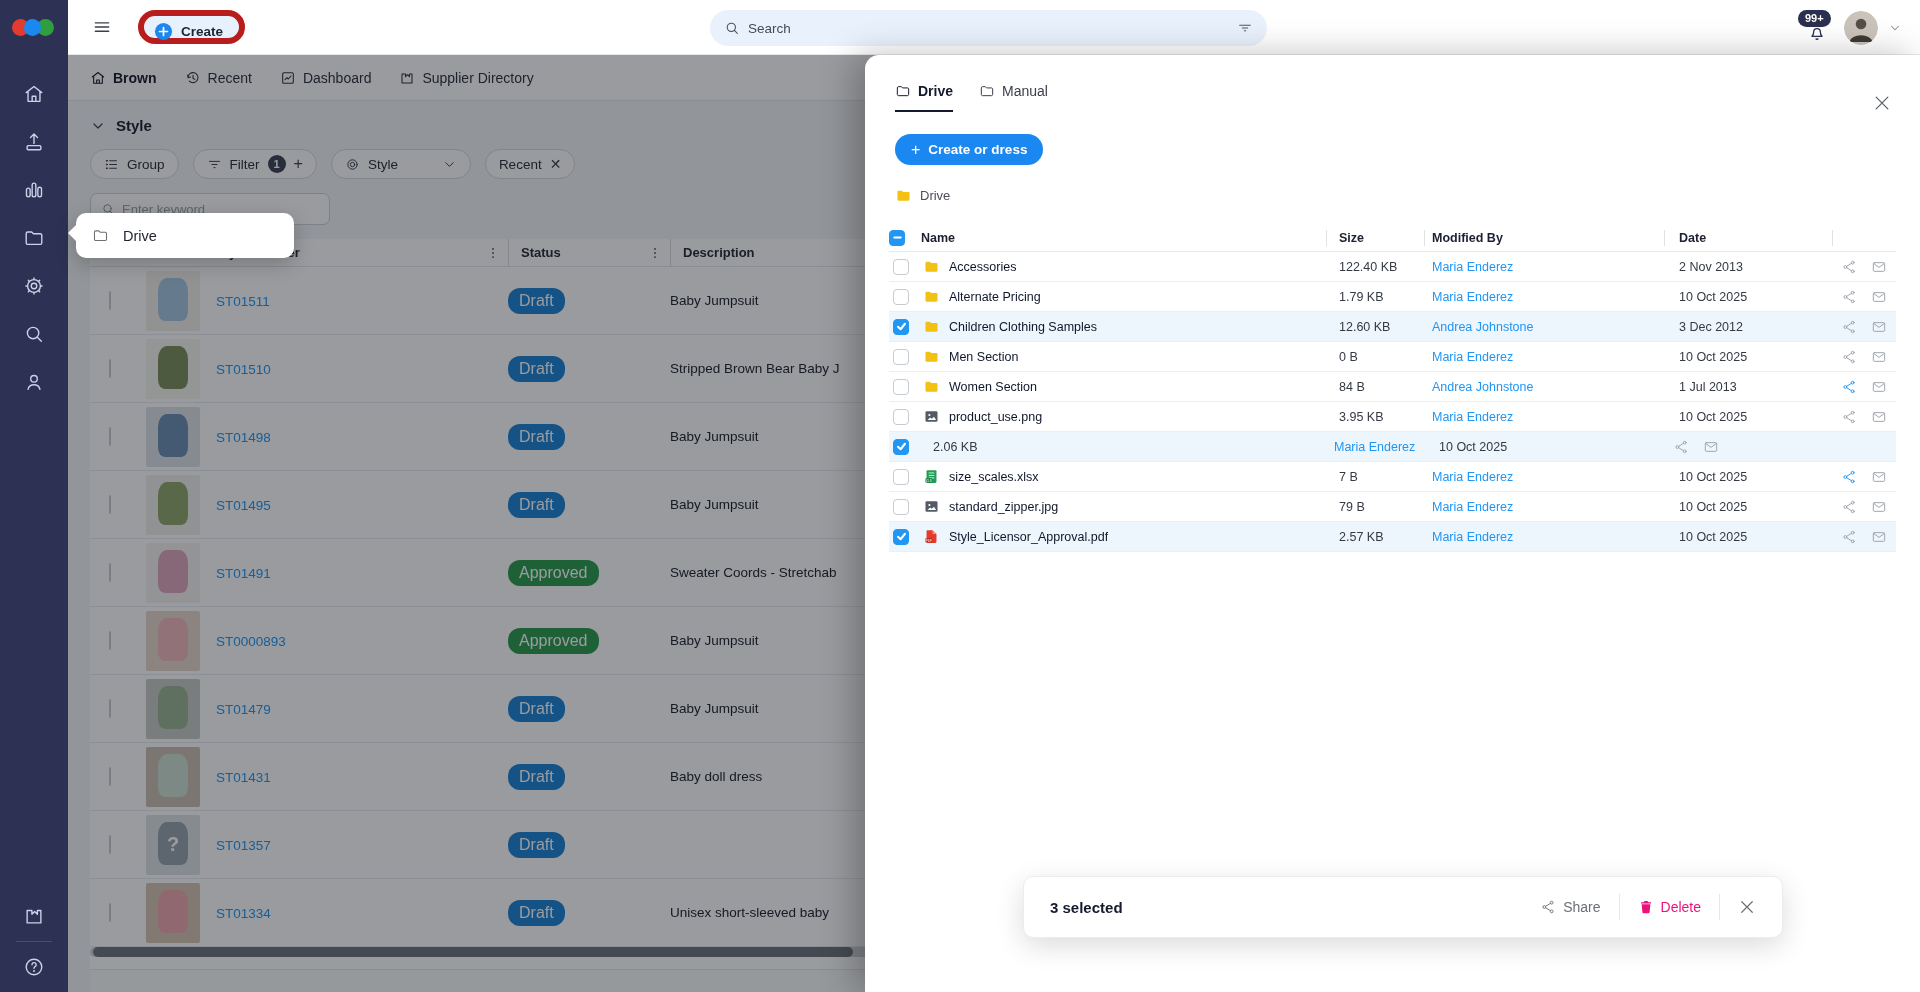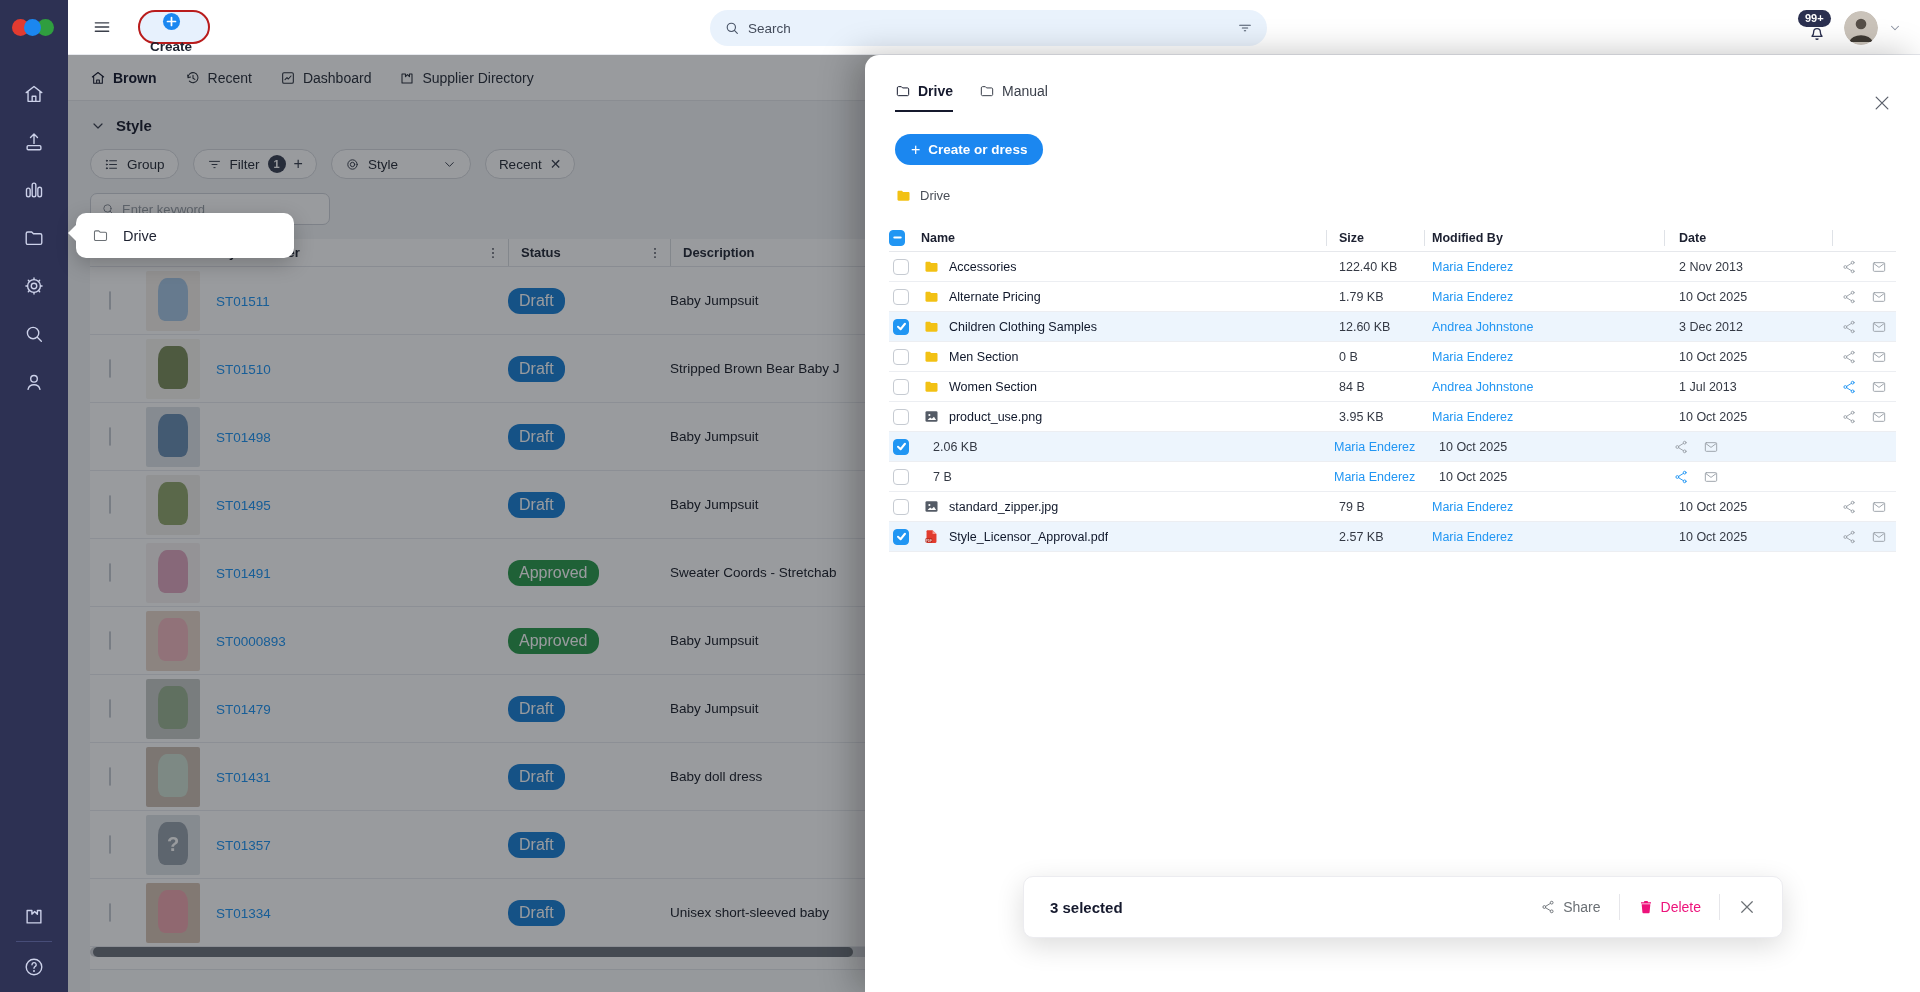--- a/index.html
+++ b/index.html
@@ -17,21 +17,21 @@
   .side-icons { display:flex; flex-direction:column; align-items:center; gap:26px; margin-top:28px; }
   .side-ic { width:22px; height:22px; color:#cdd2ea; cursor:pointer; }
   .side-ic svg { width:22px; height:22px; stroke:currentColor; fill:none; stroke-width:1.5; stroke-linecap:round; stroke-linejoin:round; }
   .side-bottom { margin-top:auto; margin-bottom:14px; display:flex; flex-direction:column; align-items:center; gap:14px; }
   .side-divider { width:36px; height:1px; background:#474d78; }
 
   
   .topbar { position:fixed; left:68px; top:0; right:0; height:55px; background:#fff; border-bottom:1px solid #e7e9ee; z-index:40; display:flex; align-items:center; }
   .hamburger { margin-left:24px; width:20px; height:20px; color:#3a3f4a; cursor:pointer; }
   .hamburger svg { width:20px; height:20px; stroke:currentColor; stroke-width:1.7; stroke-linecap:round; }
-  .create-btn { margin-left:26px; height:34px; display:flex; align-items:center; gap:8px; background:#e7f1fd; border:2px solid #b91c1c; border-radius:18px; padding:0 16px 0 10px; cursor:pointer;flex-direction:column; }
+  .create-btn { margin-left:26px; height:34px; display:flex; align-items:center; gap:8px; background:#e7f1fd; border:6px solid #b91c1c; border-radius:18px; padding:8px 16px 0 10px; cursor:pointer; }
   .create-btn .plus-circle { width:19px; height:19px; }
   .create-btn span.lbl { font-size:13.5px; font-weight:700; color:#1d2330; }
   .searchbar { position:absolute; left:642px; top:10px; width:557px; height:36px; background:#e9f2fc; border-radius:18px; display:flex; align-items:center; padding:0 14px; gap:8px; }
   .searchbar svg.mag { width:16px; height:16px; stroke:#4a5568; fill:none; stroke-width:1.7; stroke-linecap:round; }
   .searchbar input { flex:1; border:none; outline:none; background:transparent; font-size:13.5px; color:#2a3140; font-family:inherit; }
   .searchbar input::placeholder { color:#434b5a; opacity:1; }
   .searchbar .filter-sliders { width:16px; height:16px; color:#4a5568; cursor:pointer; }
   .searchbar .filter-sliders svg { width:16px; height:16px; stroke:currentColor; stroke-width:1.6; stroke-linecap:round; }
   .top-right { position:absolute; right:18px; top:0; height:55px; display:flex; align-items:center; gap:10px; }
   .bell-wrap { position:relative; width:34px; height:34px; cursor:pointer; }
@@ -791,20 +791,33 @@
                 <rect x="3.5" y="5.5" width="17" height="13" rx="1.5"></rect>
                 <path d="m4.5 7 7.5 5.6L19.5 7"></path>
               </svg>
             </span>
     </span>
   </div>
         <div class="f-grid frow shared">
     <span class="fcell c-check">
             <span class="fcb"></span>
           </span>
+    <span class="fcell c-name">
+
+      <span class="ficon">
+              <svg viewBox="0 0 24 24">
+                <rect x="5" y="3" width="14" height="18" rx="1.5" fill="#1f9e54"></rect>
+                <path d="M8 7h8M8 10.5h8M8 14h8" stroke="#fff" stroke-width="1.1"></path>
+                <rect x="3.5" y="14.5" width="9.5" height="6" rx="1" fill="#157a3e"></rect>
+                <text x="8.2" y="19.3" font-size="4.4" fill="#fff" text-anchor="middle" font-family="Liberation Sans, sans-serif">XLS</text>
+              </svg>
+            </span>
+
+      <span class="fname">size_scales.xlsx</span>
+    </span>
     <span class="fcell c-size">7 B</span>
     <span class="fcell c-mod">
             <a>Maria Enderez</a>
           </span>
     <span class="fcell c-date">10 Oct 2025</span>
     <span class="fcell c-act">
       <span class="act-ic share-ic">
               <svg viewBox="0 0 24 24">
                 <circle cx="17.5" cy="5.5" r="2.1"></circle>
                 <circle cx="6.5" cy="12" r="2.1"></circle>

